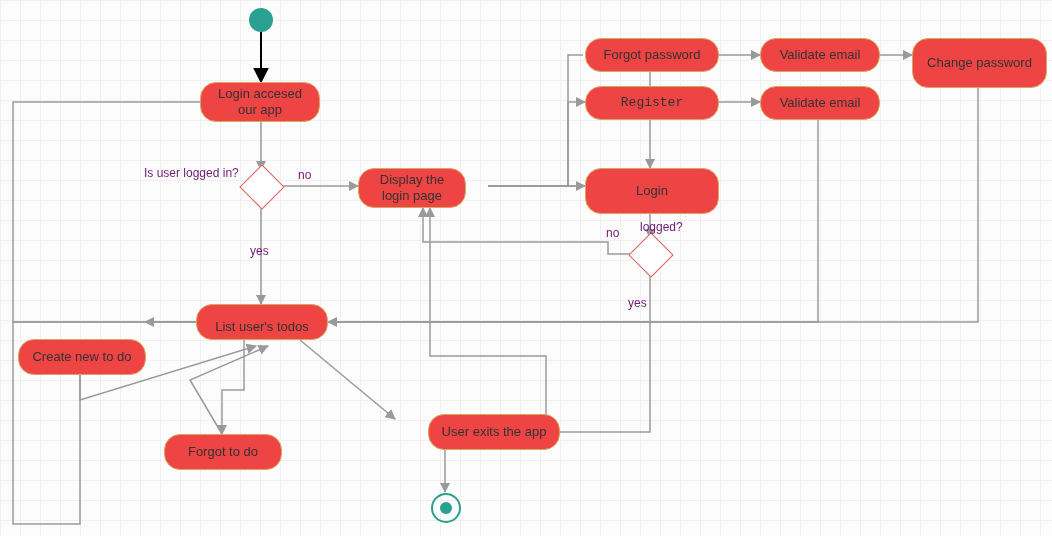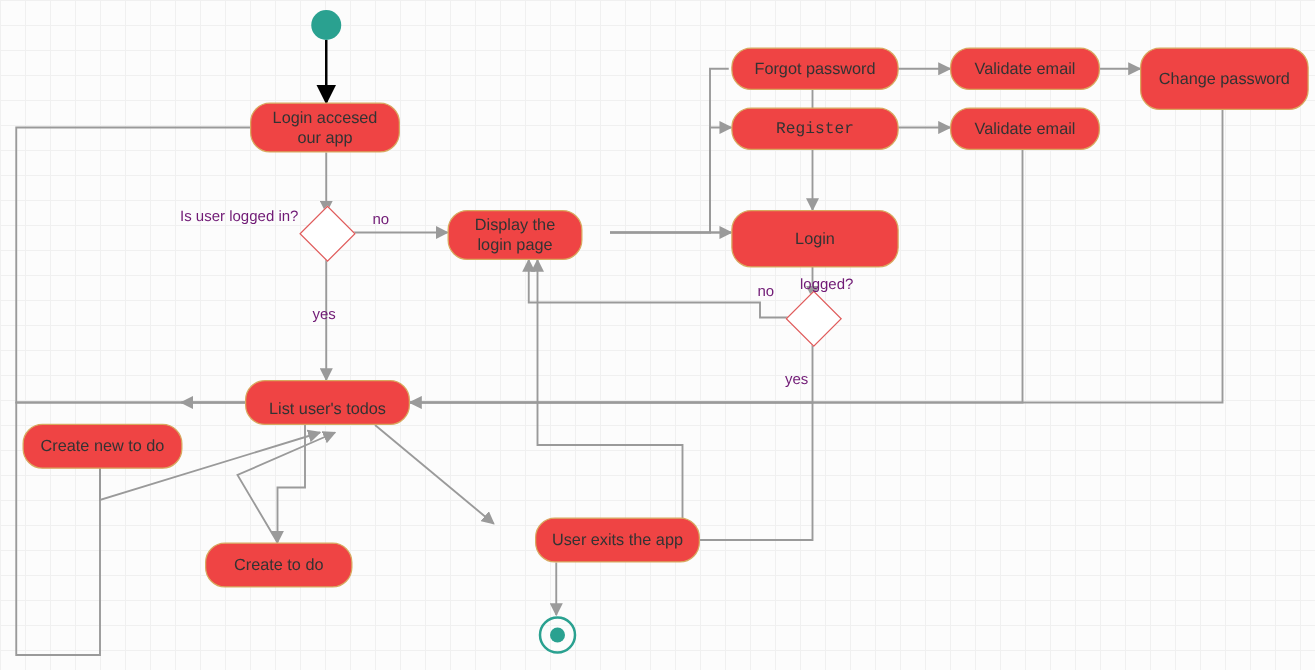--- a/index.html
+++ b/index.html
@@ -195,21 +195,21 @@
 
 <div class="node" style="left:196px; top:304px; width:132px; height:36px;align-items:flex-end;">
   <span>List user's todos</span>
 </div>
 
 <div class="node" style="left:18px; top:304px; width:128px; height:36px;margin-top:35px;">
   <span>Create new to do</span>
 </div>
 
 <div class="node" style="left:164px; top:434px; width:118px; height:36px;">
-  <span>Create to do</span>
+  <span>Forgot to do</span>
 </div>
 
 <div class="node" style="left:380px; top:414px; width:132px; height:36px;margin-left:48px;">
   <span>User exits the app</span>
 </div>
 
 <div class="diamond" style="left:246px; top:171px;"></div>
 <div class="diamond" style="left:635px; top:239px;"></div>
 
 <div class="end-outer" style="left:431px; top:493px;">

